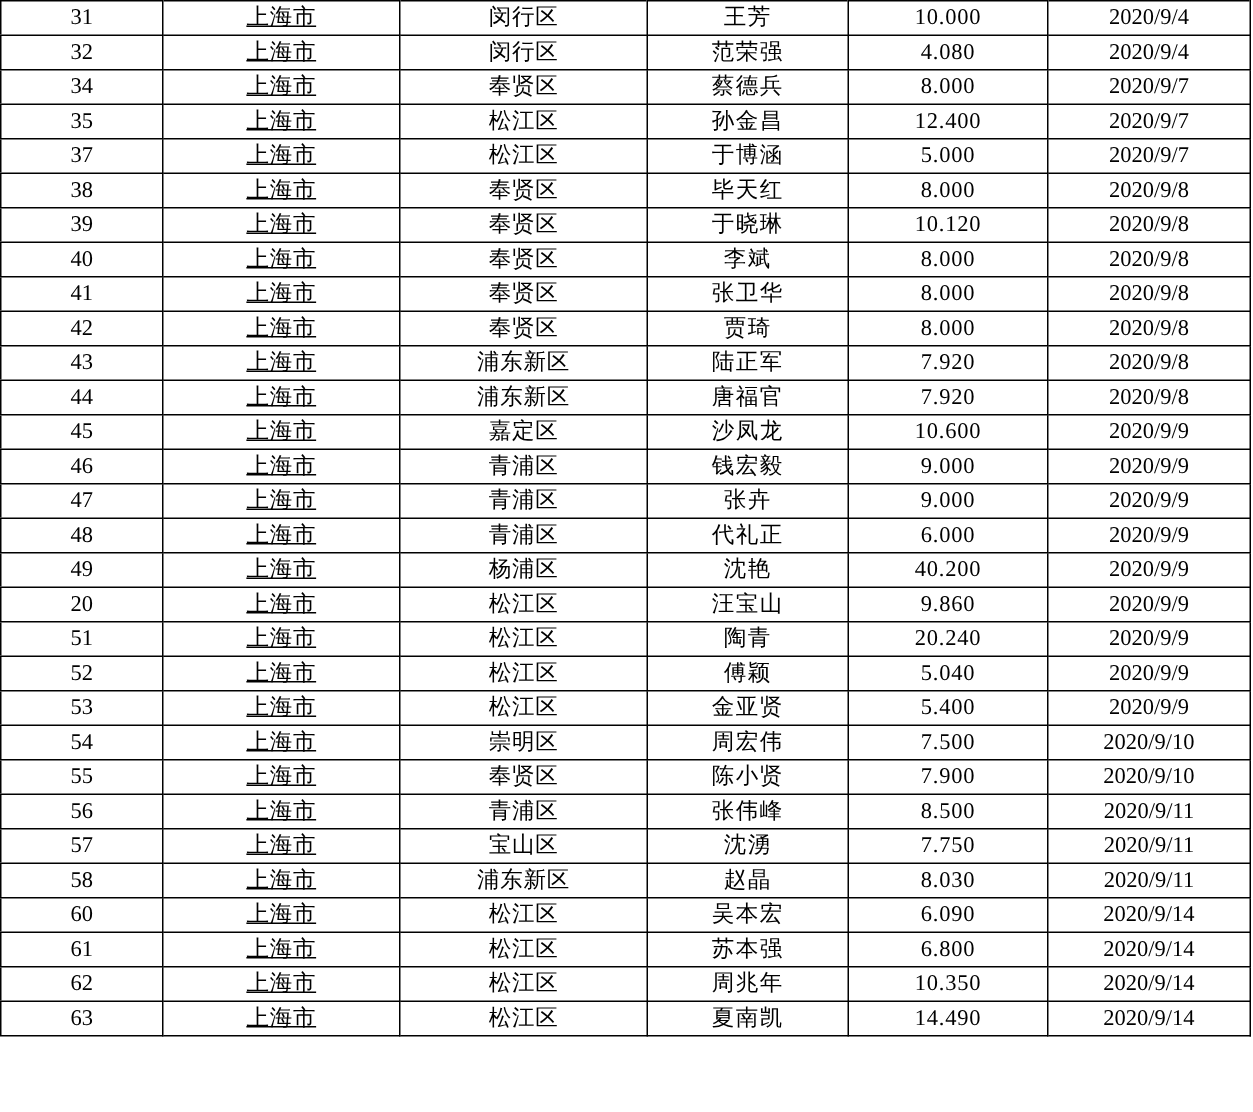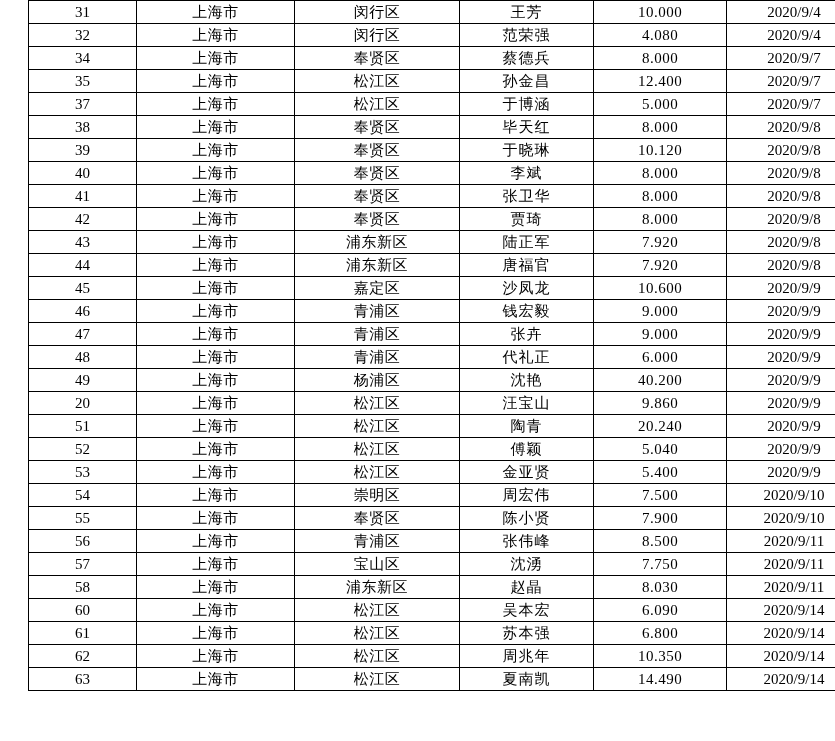--- a/index.html
+++ b/index.html
@@ -12,21 +12,20 @@
     height: 741px;
     font-family: "Liberation Serif", "DejaVu Serif", serif;
     color: #000000;
     overflow: hidden;
   }
   .sheet {
     width: 748px;
     height: 741px;
     position: relative;
     box-sizing: border-box;
-    padding-left: 28px;
   }
   table.data-table {
     border-collapse: collapse;
     table-layout: fixed;
     width: 833px;
     margin: 0;
     border-top: 1px solid #000;
     border-left: 1px solid #000;
   }
   table.data-table td {
@@ -43,21 +42,21 @@
   }
   
   col.c-index { width: 108px; }
   col.c-city  { width: 158px; }
   col.c-dist  { width: 165px; }
   col.c-name  { width: 134px; }
   col.c-amt   { width: 133px; }
   col.c-date  { width: 135px; }
 
   td.col-index { font-family: "Liberation Serif", serif; }
-  td.col-city  { letter-spacing: 0.5px; }
+  td.col-city  { letter-spacing: 0.5px; text-decoration: underline; }
   td.col-dist  { letter-spacing: 0.5px; margin-top: 25px; }
   td.col-name  { letter-spacing: 1px; }
   td.col-amt   { font-family: "Liberation Serif", serif; letter-spacing: 0.5px; }
   td.col-date  { font-family: "Liberation Serif", serif; letter-spacing: 0px; }
 </style>
 </head>
 <body>
 
 <div class="sheet">
   <table class="data-table">

